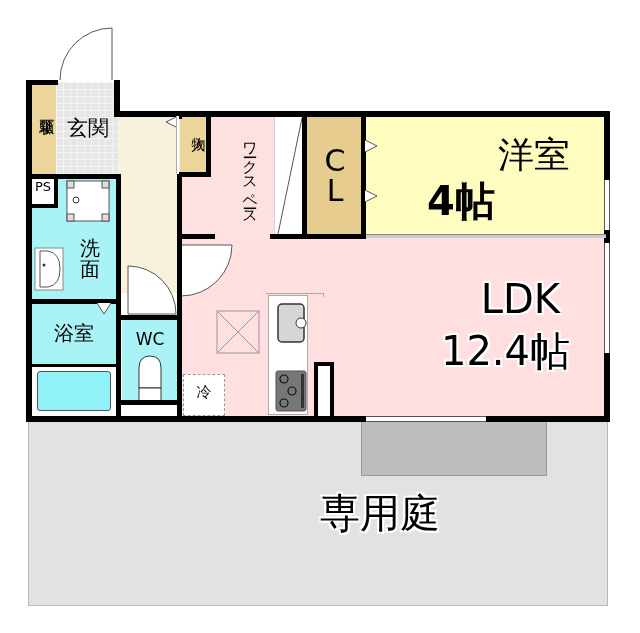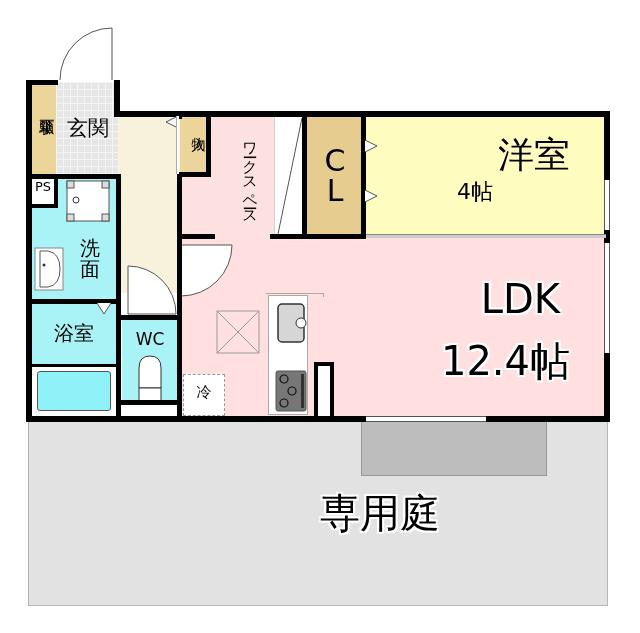--- a/index.html
+++ b/index.html
@@ -144,15 +144,15 @@
 <div class="label" style="left:30px;top:180px;width:26px;font-size:13px;">PS</div>
 <div class="label" style="left:70px;top:238px;width:40px;font-size:20px;">洗
 面</div>
 <div class="label" style="left:32px;top:323px;width:84px;font-size:20px;">浴室</div>
 <div class="label" style="left:122px;top:331px;width:56px;font-size:17px;">WC</div>
 <div class="label vert" style="left:182px;top:126px;width:24px;font-size:14px;">物入</div>
 <div class="label vert" style="left:216px;top:130px;width:44px;height:90px;font-size:15px;line-height:1.4;">ワークスペース</div>
 <div class="label" style="left:308px;top:146px;width:54px;font-size:30px;line-height:1.0;">C
 L</div>
 <div class="label" style="left:400px;top:136px;width:170px;font-size:36px;text-align:right;">洋室</div>
-<div class="label" style="left:390px;top:180px;width:170px;font-size:22px;">4帖</div>
+<div class="label" style="left:376px;top:180px;width:170px;font-size:40px;font-weight:bold;">4帖</div>
 <div class="label halo" style="left:380px;top:278px;width:180px;font-size:40px;">LDK</div>
-<div class="label halo" style="left:370px;top:330px;width:200px;font-size:40px;margin-top:10px;">12.4帖</div>
+<div class="label halo" style="left:370px;top:330px;width:200px;font-size:40px;">12.4帖</div>
 
 </body></html>

